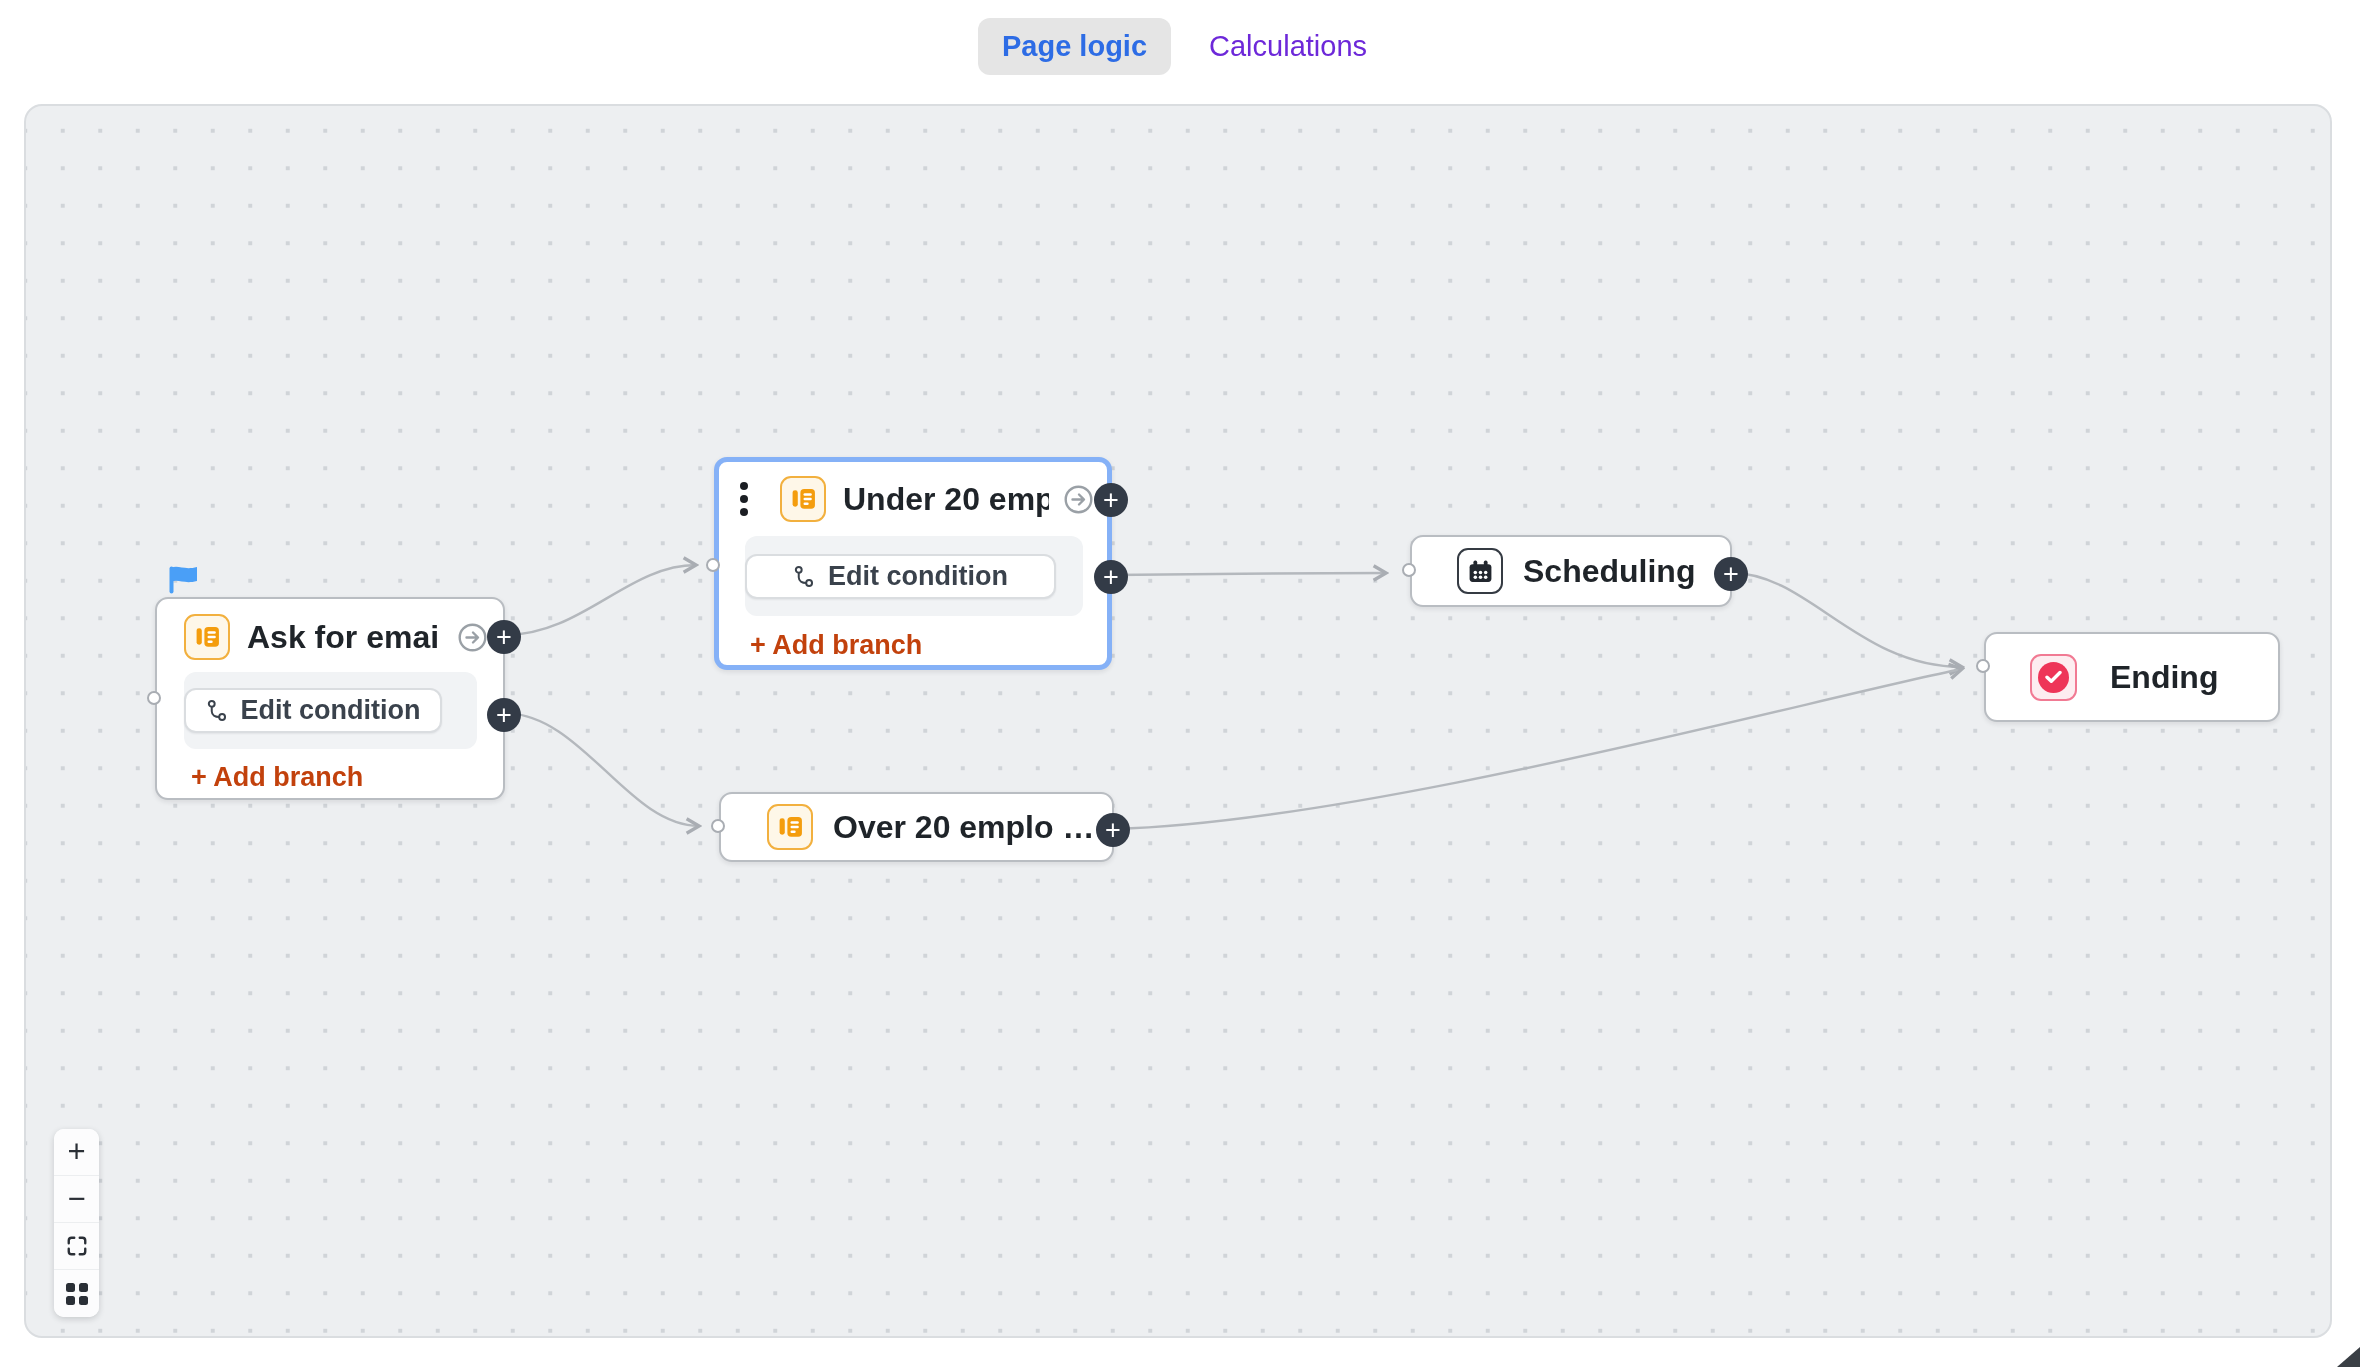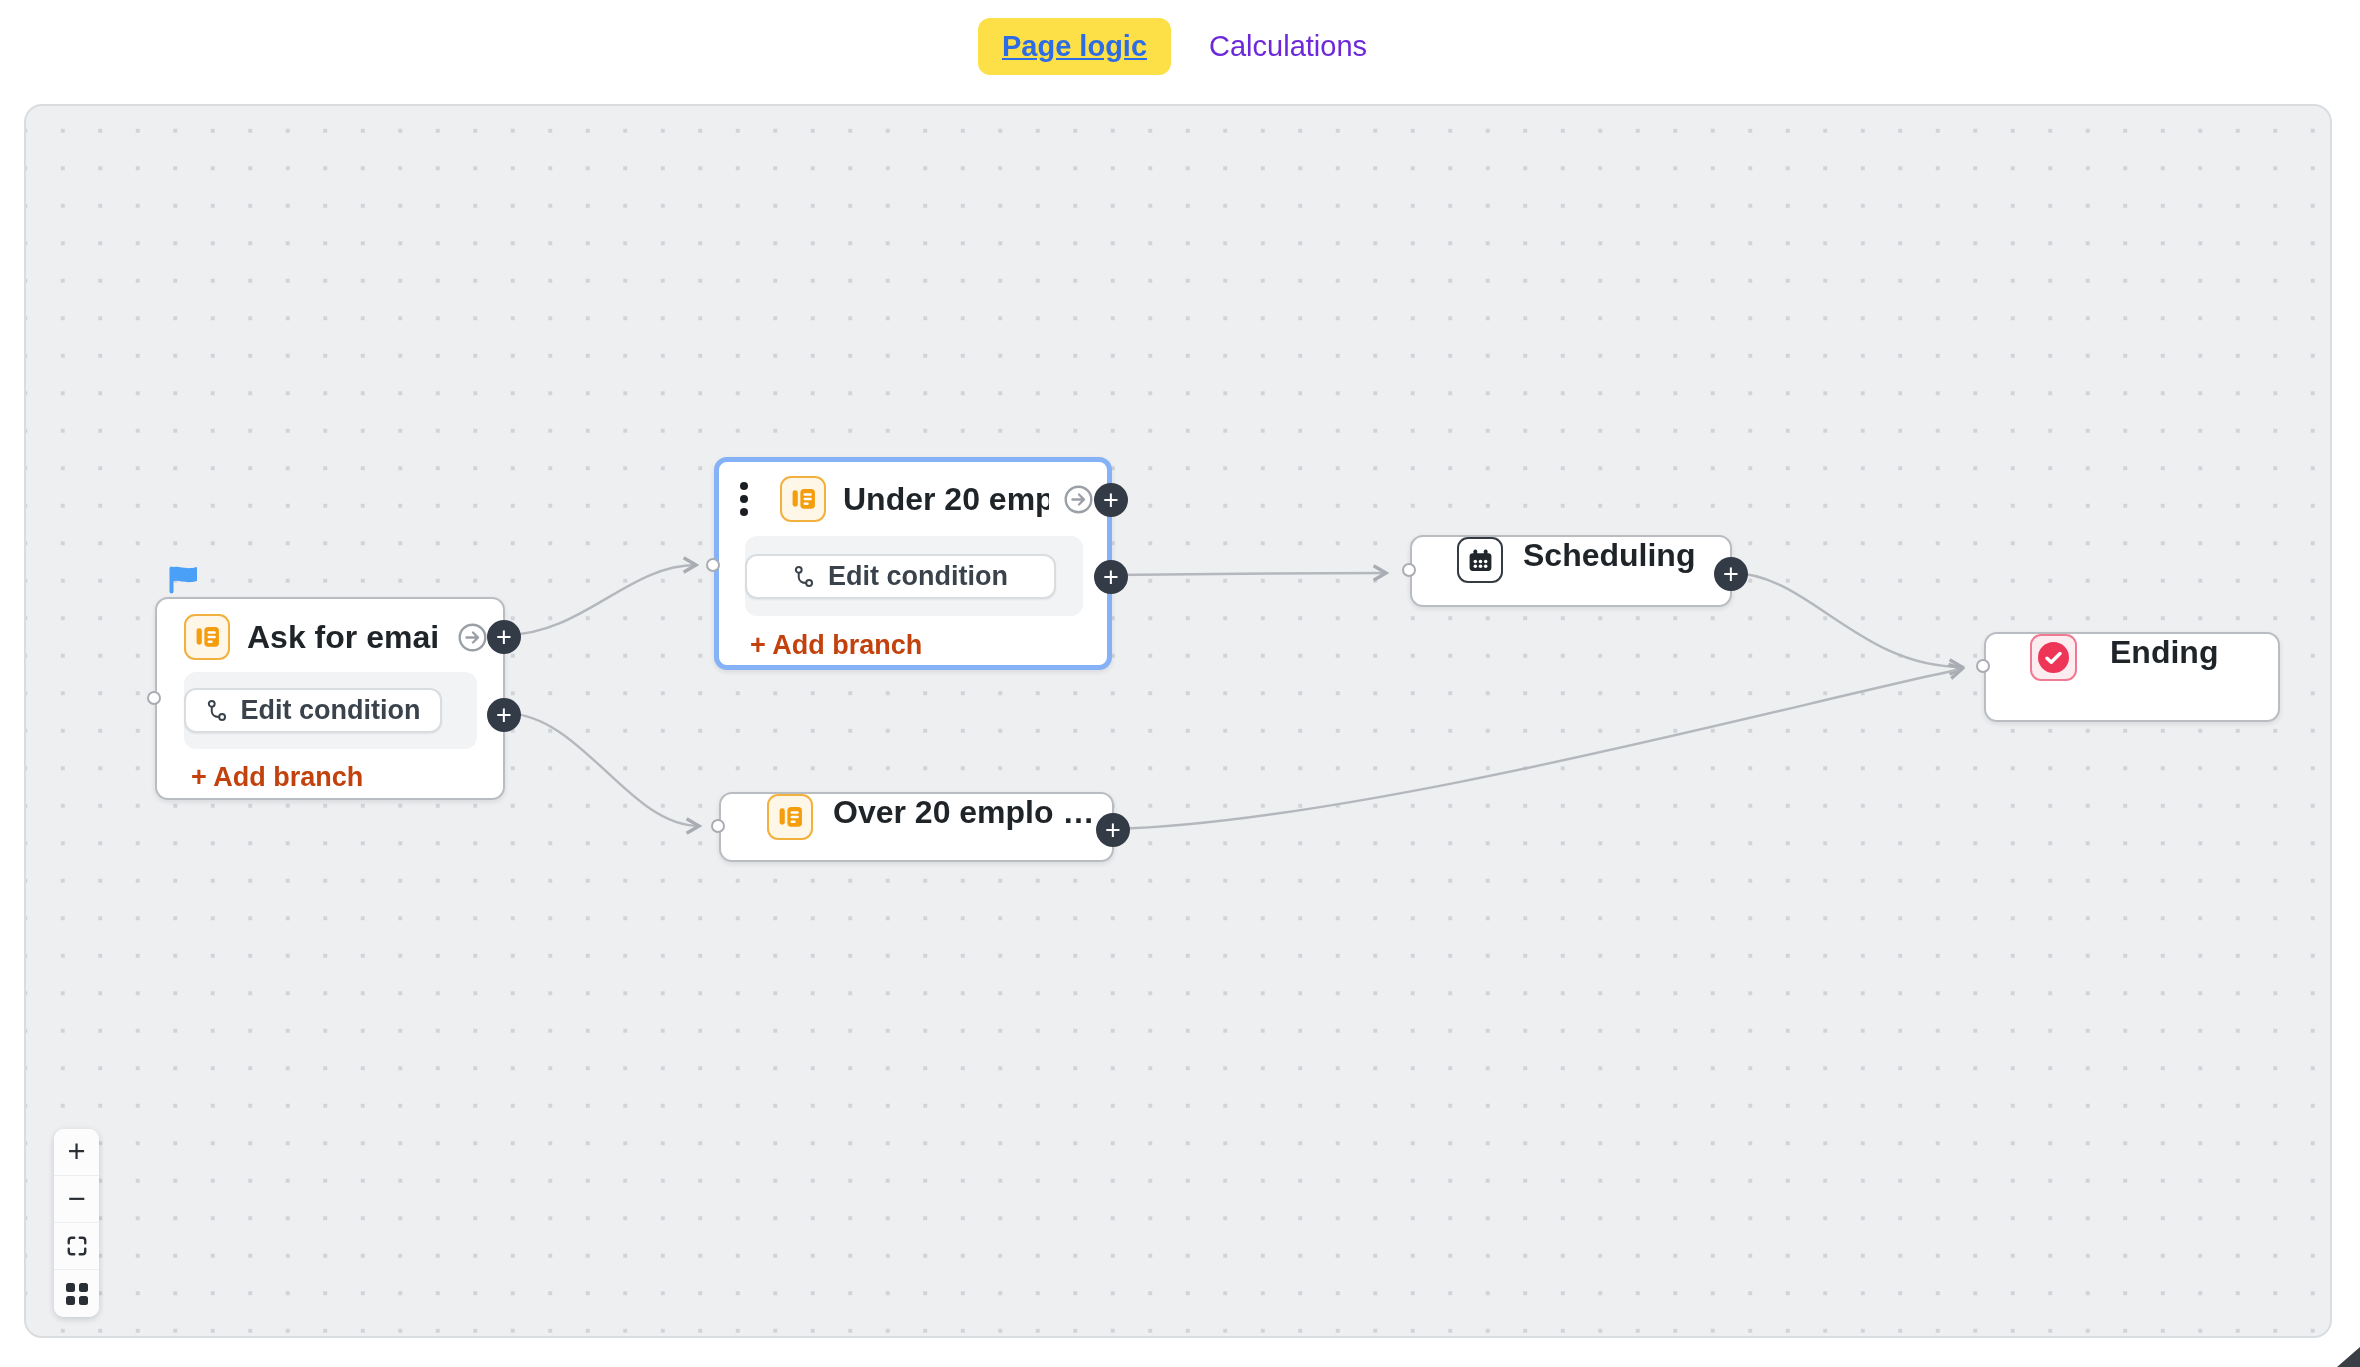--- a/index.html
+++ b/index.html
@@ -2,21 +2,21 @@
 <html><head>
 <meta charset="utf-8">
 <style>
   * { margin:0; padding:0; box-sizing:border-box; }
   html,body { width:2360px; height:1367px; background:#ffffff; overflow:hidden;
               font-family:"Liberation Sans","DejaVu Sans",sans-serif; }
 
   
   .tabbar { position:absolute; left:978px; top:18px; display:flex; align-items:center; gap:38px; }
   .tab { font-size:29px; font-weight:600; color:#6d28d9; padding:12px 24px; border-radius:12px; cursor:pointer; white-space:nowrap; }
-  .tab.active { background:#fde047; color:#2d6ce5;text-decoration:underline; }
+  .tab.active { background:#e5e5e5; color:#2d6ce5; }
   .tab.inactive { padding-left:0; padding-right:0; font-weight:500; }
 
   
   .canvas { position:absolute; left:24px; top:104px; width:2308px; height:1234px;
             background:#edeff1; border:2px solid #dadde0; border-radius:18px; overflow:hidden;
             background-image:radial-gradient(circle,#d0d4d8 2.2px,transparent 2.3px);
             background-size:37.5px 37.5px; background-position:18px 6px; }
   .edges { position:absolute; left:0; top:0; width:2308px; height:1234px; }
 
   
@@ -57,21 +57,21 @@
 
   #node-under { left:688px; top:351px; width:398px; height:213px; }
   #node-under .node-header { padding:14px 14px 0 21px; gap:15px; }
   #node-under .cond-band  { margin:14px 24px 0 26px; height:80px; }
   #node-under .cond-btn   { width:311px; }
   #node-under .add-branch { margin:14px 0 0 31px; }
 
   #node-over  { left:693px; top:686px; width:395px; height:70px; }
   #node-sched { left:1384px; top:429px; width:322px; height:72px; }
   #node-end   { left:1958px; top:526px; width:296px; height:90px; }
-  .simple-node { display:flex; }
+  .simple-node { display:flex; align-items:center; }
   #node-over .qicon { margin-left:46px; margin-right:20px; }
   #node-sched .sicon { margin-left:45px; margin-right:20px; }
   #node-end .eicon { margin-left:44px; margin-right:33px; }
 
   
   .flag { position:absolute; left:141px; top:459px; }
 
   
   .zoom-panel { position:absolute; left:28px; top:1023px; width:45px; border-radius:10px;
                 background:#fff; box-shadow:0 2px 6px rgba(28,33,40,.18); overflow:hidden;

